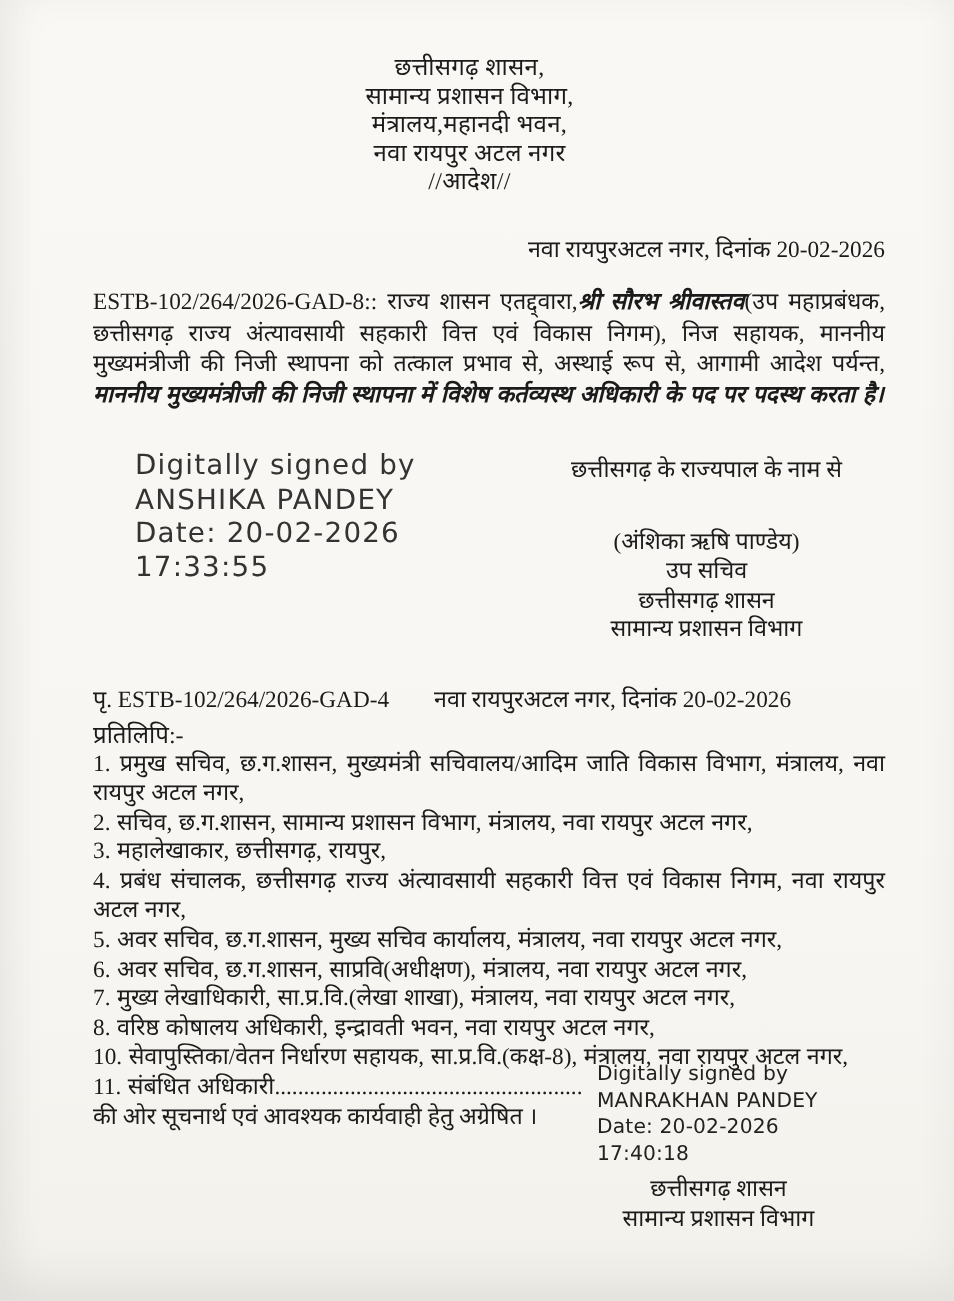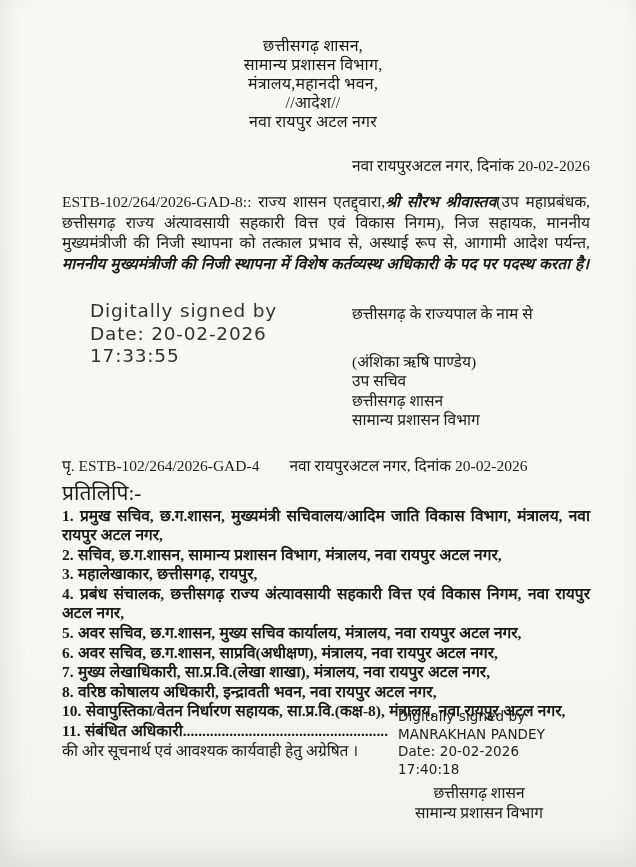--- a/index.html
+++ b/index.html
@@ -48,42 +48,42 @@
     width:262px;
     font-family:"DejaVu Sans", sans-serif;
     font-size:18.5px;
     line-height:22.5px;
     letter-spacing:0.8px;
     color:#333333;
     flex:0 0 auto;
   }
   .authority{
     flex:1;
-    text-align:left;
+    text-align:center;
     font-size:15.5px;
     line-height:19.5px;
     padding-top:4px;
   }
   .authority .gap{height:28px;}
   .endorse-ref{
     margin-top:24px;
     font-size:15.5px;
   }
   .endorse-ref .place{margin-left:30px;}
   .copy-label{
-    font-size:21px;
+    font-size:16px;
     margin-top:2px;
   }
   .copy-list{
     font-size:15.5px;
     line-height:19.6px;
     text-align:justify;
     word-spacing:0.5px;
   }
-  .copy-list .item{margin:0;font-weight:bold;}
+  .copy-list .item{margin:0;}
   .closing{
     font-size:15.5px;
     line-height:19.6px;
   }
   .sig2-wrap{
     position:absolute;
     right:52px;
     top:708px;
     width:210px;
   }
@@ -104,31 +104,32 @@
 </style>
 </head>
 <body>
 
 <div class="page">
 
   <div class="letterhead">
     <div>छत्तीसगढ़ शासन,</div>
     <div>सामान्य प्रशासन विभाग,</div>
     <div>मंत्रालय,महानदी भवन,</div>
+    <div>नवा रायपुर अटल नगर</div>
     <div>//आदेश//</div>
-    <div>नवा रायपुर अटल नगर</div>
   </div>
 
   <div class="dateline">नवा रायपुरअटल नगर, दिनांक 20-02-2026</div>
 
   <p class="order-para"><span>ESTB-102/264/2026-GAD-8::</span><span> राज्य शासन एतद्द्वारा,</span><span class="b">श्री सौरभ श्रीवास्तव</span><span>(उप महाप्रबंधक, छत्तीसगढ़ राज्य अंत्यावसायी सहकारी वित्त एवं विकास निगम), निज सहायक, माननीय मुख्यमंत्रीजी की निजी स्थापना को तत्काल प्रभाव से, अस्थाई रूप से, आगामी आदेश पर्यन्त, </span><span class="b">माननीय मुख्यमंत्रीजी की निजी स्थापना में विशेष कर्तव्यस्थ अधिकारी के पद पर पदस्थ करता है।</span></p>
 
   <div class="sig-row">
     <div class="sig1">
       <div>Digitally signed by</div>
+      <div>ANSHIKA PANDEY</div>
       <div>Date: 20-02-2026</div>
       <div>17:33:55</div>
     </div>
     <div class="authority">
       <div>छत्तीसगढ़ के राज्यपाल के नाम से</div>
       <div class="gap"></div>
       <div>(अंशिका ऋषि पाण्डेय)</div>
       <div>उप सचिव</div>
       <div>छत्तीसगढ़ शासन</div>
       <div>सामान्य प्रशासन विभाग</div>

